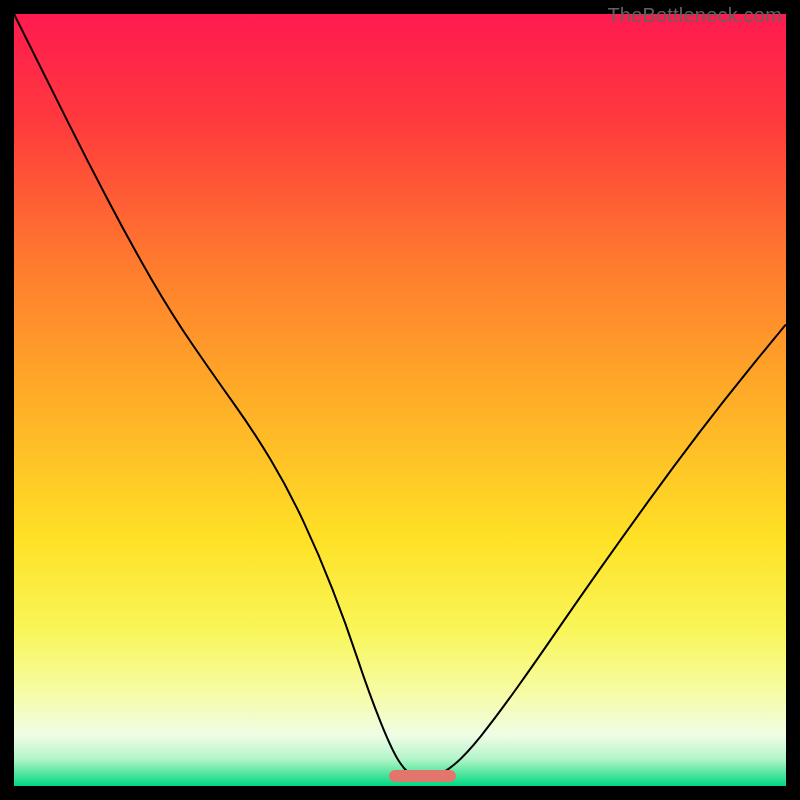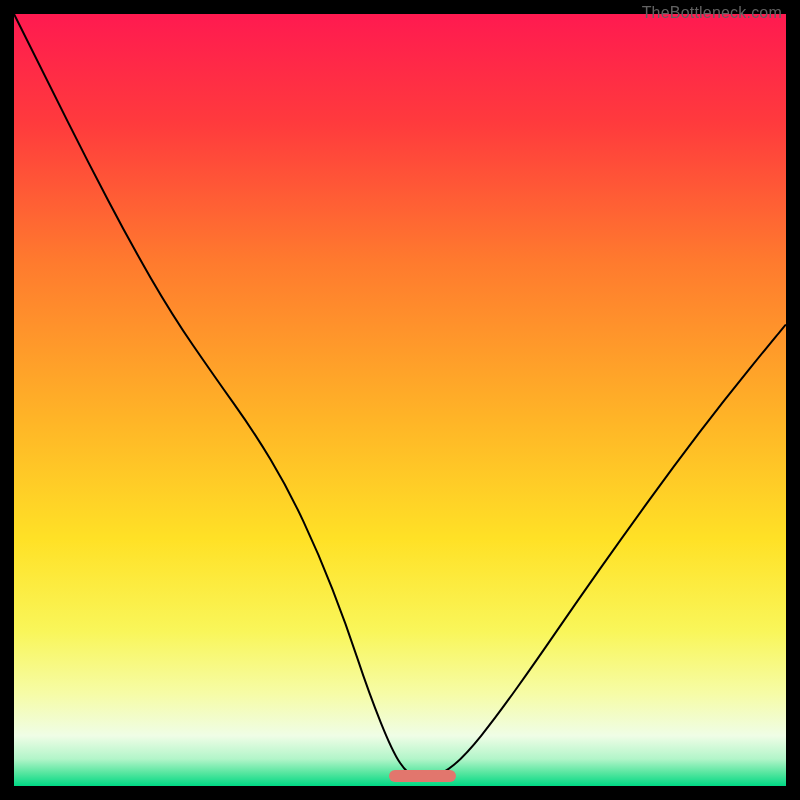--- a/index.html
+++ b/index.html
@@ -8,21 +8,21 @@
     width: 800px;
     height: 800px;
     background: #000;
     overflow: hidden;
   }
   .watermark {
     position: absolute;
     top: 4px;
     right: 18px;
     font-family: Arial, Helvetica, sans-serif;
-    font-size: 16px;
+    font-size: 20px;
     color: #626262;
     letter-spacing: 0.2px;
     z-index: 5;
   }
   .plot {
     position: absolute;
     left: 14px;
     top: 14px;
     width: 772px;
     height: 772px;

